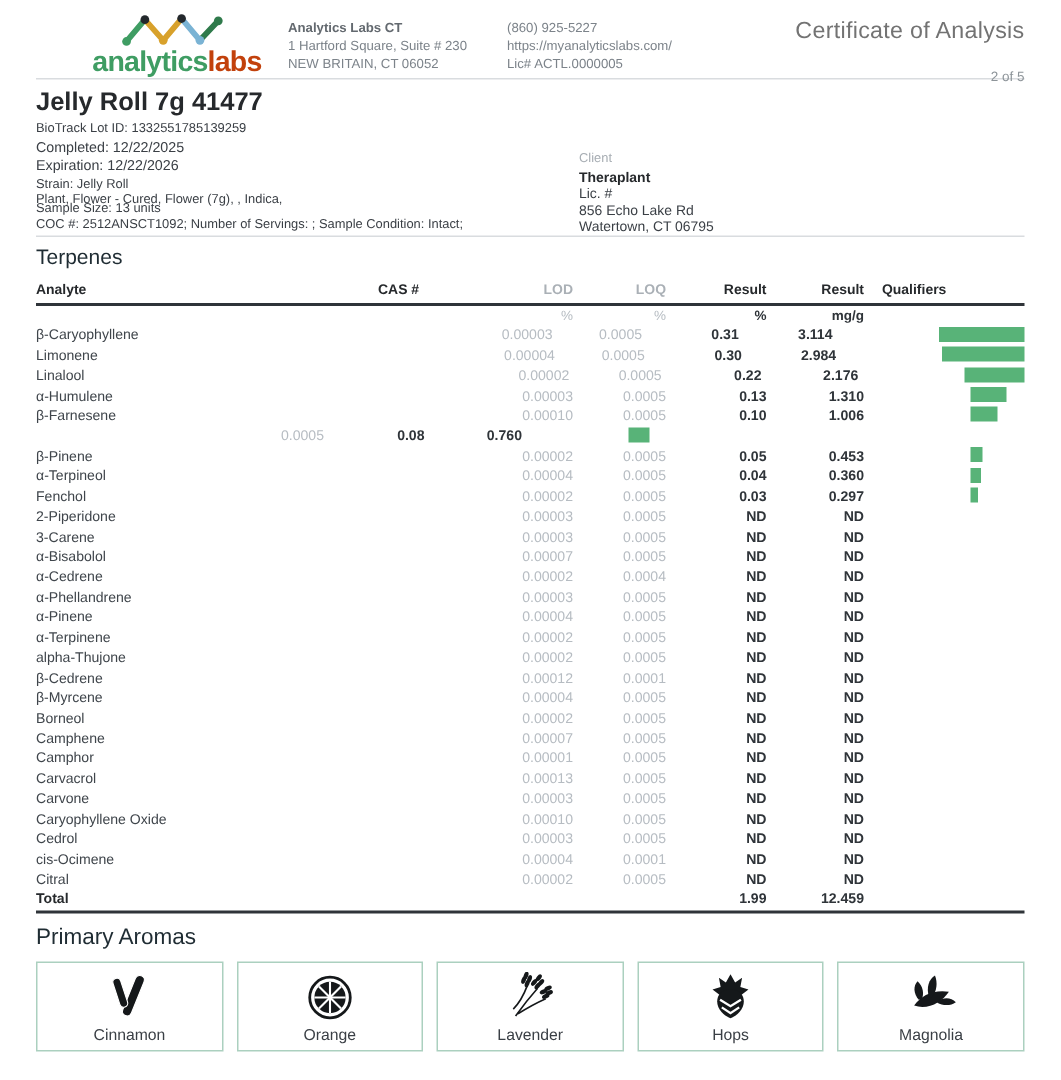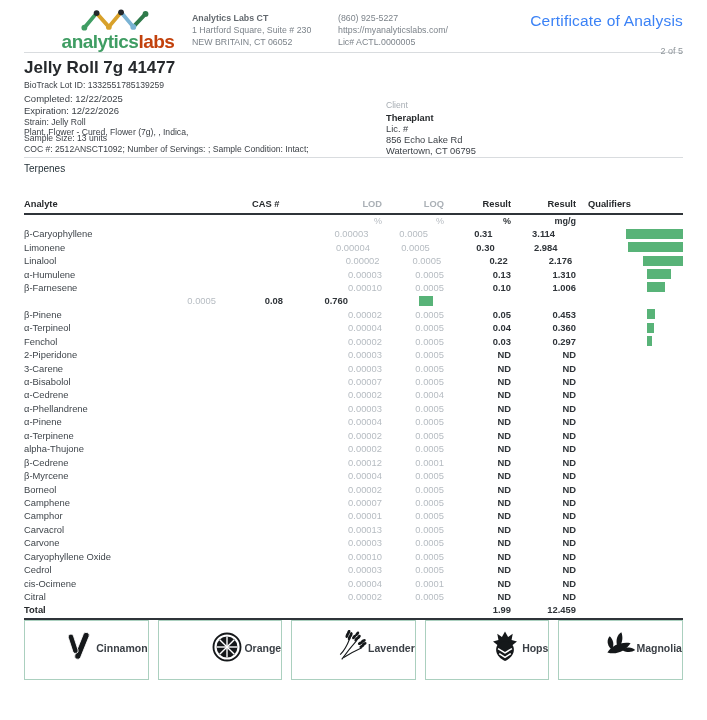--- a/index.html
+++ b/index.html
@@ -14,38 +14,38 @@
   
   header { display:flex; align-items:flex-start; padding-top:7px; height:52px; }
   .logo { width:120px; margin-left:34px; display:flex; flex-direction:column; align-items:center; }
   .logo svg { width:96px; height:26px; display:block; }
   .logotype { font-size:19px; font-weight:700; letter-spacing:-0.5px; line-height:18px; }
   .lg-green { color:#3f9d63; }
   .lg-dark { color:#c2410c; font-weight:700; }
   .labcol { font-size:8.8px; line-height:12px; color:#7c838a; margin-left:14px; padding-top:5px; width:132px; }
   .labcol .lab-name { font-weight:700; color:#63696f; }
   .titlecol { margin-left:auto; text-align:right; padding-top:5px; }
-  .coa-title { font-size:15.5px; color:#3b82f6; letter-spacing:0.2px; }
+  .coa-title { font-size:15.5px; color:#737373; letter-spacing:0.2px; }
   .page-num { font-size:9px; color:#8d9499; margin-top:16px; }
   hr.light { border:none; border-top:1px solid #d9dcdf; }
 
   
   .sample { position:relative; padding:5px 0 6px 0; height:104px; }
   .sample-title { font-size:17px; font-weight:700; color:#26292c; line-height:20px; }
   .tiny { font-size:8.6px; line-height:10.5px; color:#3a3f45; }
   .idrow { display:flex; margin-top:2px; }
   .sample-id { font-size:13.5px; font-weight:700; color:#26292c; line-height:15px; width:204px; }
   .dates { font-size:9.5px; line-height:12px; color:#3a3f45; }
   .clientbox { position:absolute; left:362px; top:47px; font-size:9.3px; line-height:11px; }
   .client-label { color:#a7adb3; font-size:8.6px; margin-bottom:2px; }
   .client-name { font-weight:700; color:#26292c; }
   .bottom-lines { position:absolute; left:0; top:80px; }
 
   
-  .sec-title { font-size:10px; font-weight:500; color:#1f2c33; margin:5px 0 25px 0; }
+  .sec-title { font-size:14px; font-weight:500; color:#1f2c33; margin:5px 0 9px 0; }
   .tr { display:flex; align-items:center; }
   .col-analyte { width:228px; text-align:left; }
   .col-cas { width:65px; text-align:left; }
   .col-lod { width:65px; text-align:right; }
   .col-loq { width:62px; text-align:right; }
   .col-r1 { width:67px; text-align:right; }
   .col-r2 { width:65px; text-align:right; }
   .col-qual { flex:1; text-align:left; padding-left:12px; }
   .thead { font-size:9.3px; font-weight:700; color:#26292c; padding-bottom:3px; border-bottom:2px solid #2f3439; line-height:11px; }
   .thead .muted-h { color:#aab0b6; }
@@ -56,21 +56,21 @@
   .trow .muted { color:#b6bcc2; }
   .trow .res { color:#2f3439; font-weight:600; }
   .trow.bold { font-weight:700; color:#26292c; }
   .trow.bold .res { font-weight:700; }
   .bar { height:10px; background:#58b378; margin-left:59px; }
   .table-end { border-top:2px solid #2f3439; margin-top:1px; }
 
   
   .aromas .sec-title { margin:7px 0 8px 0; font-size:15px; }
   .aroma-row { display:flex; gap:9px; }
-  .aroma-box { flex:1; height:60px; border:1.5px solid #abd0bf; display:flex; flex-direction:row; align-items:center; justify-content:flex-end; padding-bottom:4px;font-weight:bold; }
+  .aroma-box { flex:1; height:60px; border:1.5px solid #abd0bf; display:flex; flex-direction:column; align-items:center; justify-content:flex-end; padding-bottom:4px; }
   .aroma-box svg { width:34px; height:34px; margin-bottom:2px; }
   .aroma-label { font-size:10.5px; color:#3a3f45; line-height:12px; }
 </style>
 </head>
 <body>
 
 <div class="page">
 
   <header>
     <div class="logo">
@@ -441,20 +441,21 @@
           <div class="col-loq muted"></div>
           <div class="col-r1 res">1.99</div>
           <div class="col-r2 res">12.459</div>
           <div class="col-qual"></div>
         </div>
       </div>
     <div class="table-end"></div>
   </section>
 
   <section class="aromas">
+    <div class="sec-title">Primary Aromas</div>
     <div class="aroma-row">
 
       <div class="aroma-box">
         <svg viewBox="0 0 44 44" aria-hidden="true">
           <g fill="#15181a" stroke="#fff" stroke-width="1">
             <rect x="22" y="2" width="8" height="37" rx="4" transform="rotate(22 26 20)"></rect>
             <rect x="11" y="5" width="7" height="26" rx="3.5" transform="rotate(-18 14 18)"></rect>
           </g>
         </svg>
         <div class="aroma-label">Cinnamon</div>

